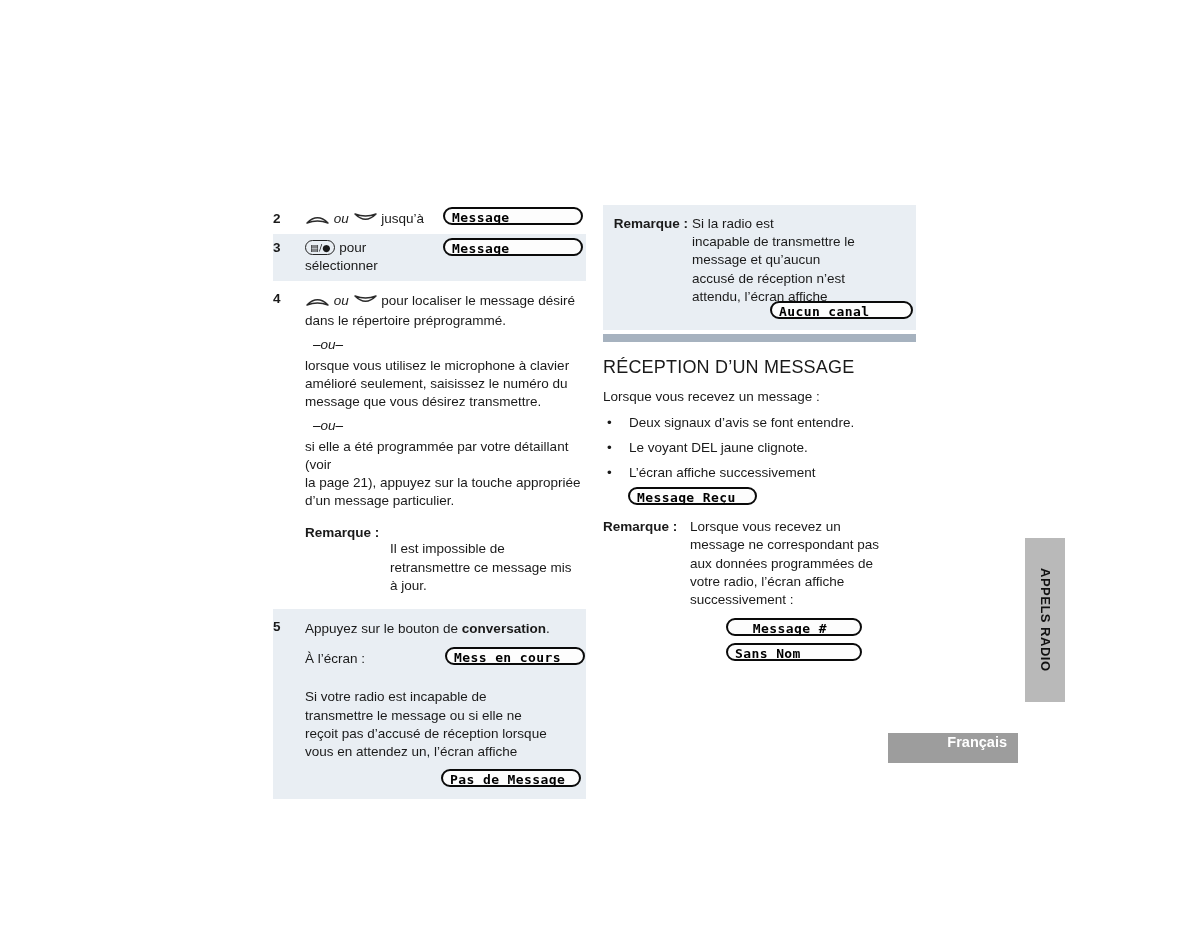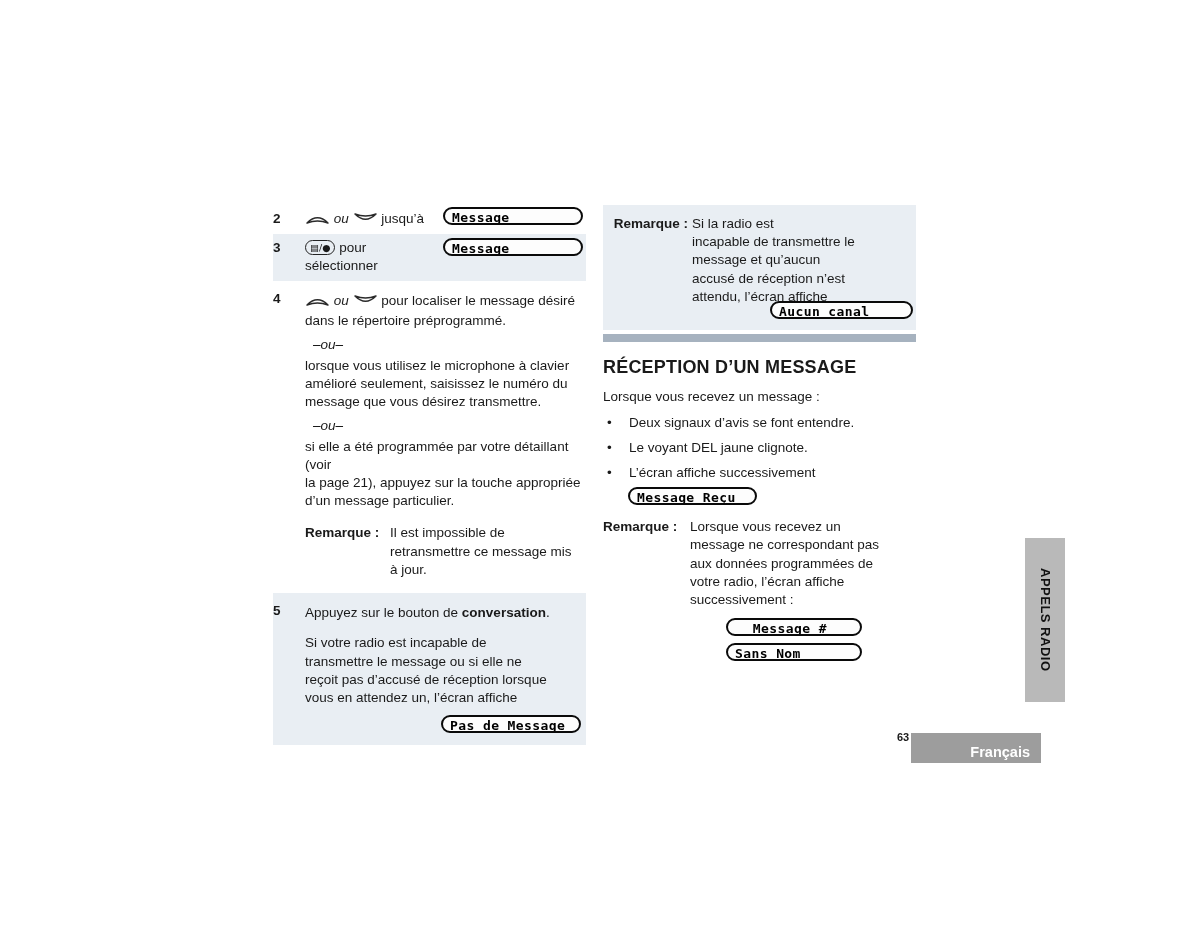--- a/index.html
+++ b/index.html
@@ -41,30 +41,30 @@
   .arrow{display:inline-block;vertical-align:-2px;}
   .pill-icon{
     display:inline-block;border:1.5px solid #222;border-radius:9px;
     padding:0 4px;font-size:9.5px;line-height:13px;vertical-align:1px;
     font-family:"DejaVu Sans",sans-serif;
   }
   .ouline{margin:6px 0 2px 8px;}
   .para{margin:2px 0 0 0;}
   .note-flex{display:flex;margin-top:14px;}
   .note-label{flex:0 0 85px;font-weight:bold;}
-  .note-body{flex:1;}
+  .note-body{flex:1;margin-top:16px;}
 
   
   .rnote1{background:#e9eef3;padding:10px 0 12px 0;position:relative;height:125px;box-sizing:border-box;}
   .rnote1-flex{display:flex;}
   .rnote1-label{flex:0 0 89px;text-align:right;font-weight:bold;padding-right:4px;box-sizing:border-box;}
   .rnote1-body{flex:1;}
   .lcd-nochan{position:absolute;left:167px;top:96px;width:143px;}
   .divider{height:8px;background:#a6b2bf;margin-top:4px;}
-  .rheading{font-size:18px;font-weight:bold;margin-top:13px;letter-spacing:0.2px;}
+  .rheading{font-size:18px;font-weight:normal;margin-top:13px;letter-spacing:0.2px;}
   .rintro{margin-top:9px;}
   .bullet-line{display:flex;margin-top:7px;}
   .bullet-dot{flex:0 0 22px;padding-left:4px;}
   .lcd-recu{width:129px;margin:5px 0 0 25px;text-decoration:underline;}
   .after-lcd{margin:5px 0 0 25px;}
   .rnote2{display:flex;margin-top:13px;}
   .rnote2-label{flex:0 0 87px;font-weight:bold;}
   .rnote2-body{flex:1;}
   .lcd-msgnum{width:136px;margin:9px 0 0 123px;text-align:center;}
   .lcd-sansnom{width:136px;margin:7px 0 0 123px;}
@@ -81,22 +81,22 @@
     background:#b9b9b9;display:flex;align-items:center;justify-content:center;
   }
   .side-tab span{
     writing-mode:vertical-rl;font-weight:bold;font-size:13px;color:#111;
     letter-spacing:0.5px;white-space:nowrap;
   }
 
   
   .page-num{position:absolute;left:897px;top:718px;font-weight:bold;font-size:11px;margin-top:12px;}
   .lang-bar{
-    position:absolute;left:911px;top:733px;width:130px;height:30px;background:#9d9d9d;
-    display:flex;align-items:flex-end;justify-content:flex-end;padding-right:11px;
+    position:absolute;left:888px;top:733px;width:130px;height:30px;background:#9d9d9d;
+    display:flex;align-items:flex-start;justify-content:flex-end;padding-right:11px;
     box-sizing:border-box;color:#fff;font-weight:bold;font-size:14.5px;
   }
 </style>
 </head>
 <body>
 
 <div class="canvas">
 
   <div class="left-col">
 
@@ -161,20 +161,24 @@
 retransmettre ce message mis
 à jour.</div>
         </div>
       </div>
     </div>
 
     <div class="step row5 shade">
       <div class="num">5</div>
       <div class="content">
         <div class="para"><span>Appuyez sur le bouton de </span><span class="b">conversation</span><span>.</span></div>
+        <div class="ecran-line">
+          <span>À l’écran :</span>
+          <div class="lcd lcd-mess">Mess en cours</div>
+        </div>
         <div class="s5para ml">Si votre radio est incapable de
 transmettre le message ou si elle ne
 reçoit pas d’accusé de réception lorsque
 vous en attendez un, l’écran affiche</div>
         <div class="lcd lcd-pasconf">Pas de Message</div>
       </div>
     </div>
   </div>
 
   <div class="right-col">

